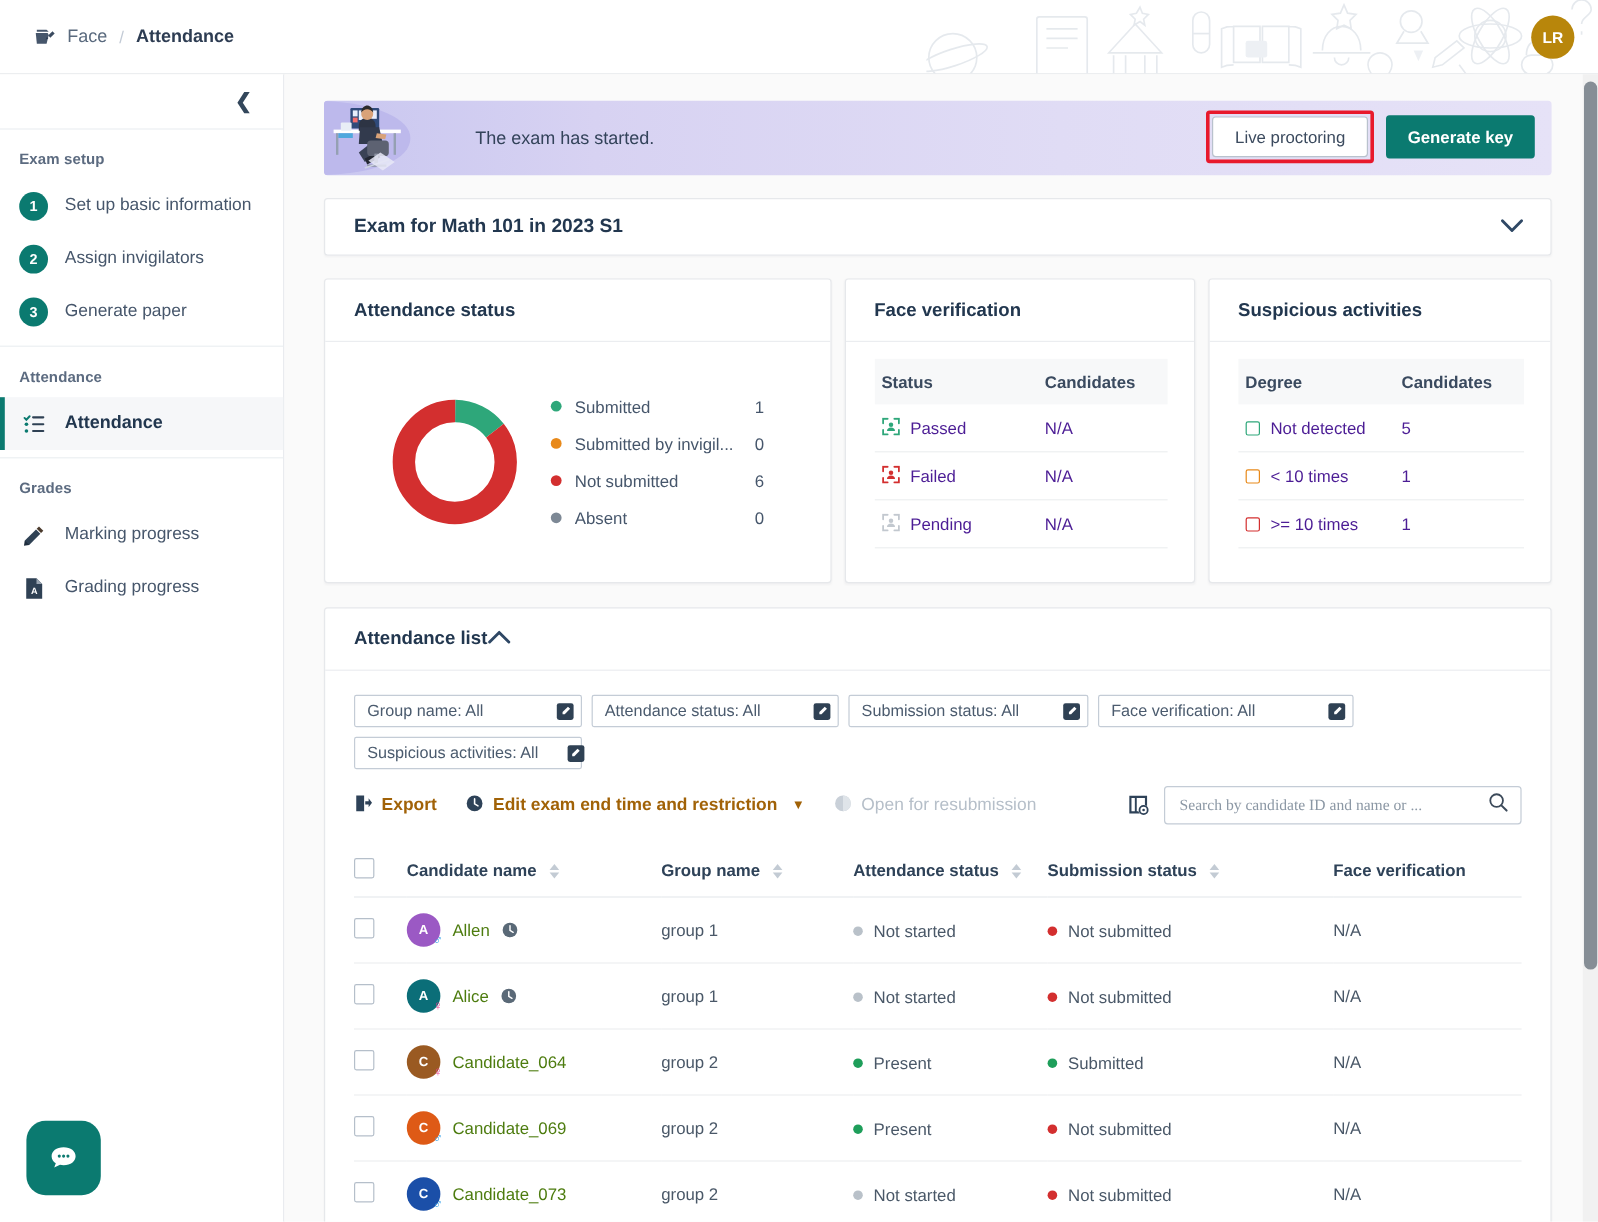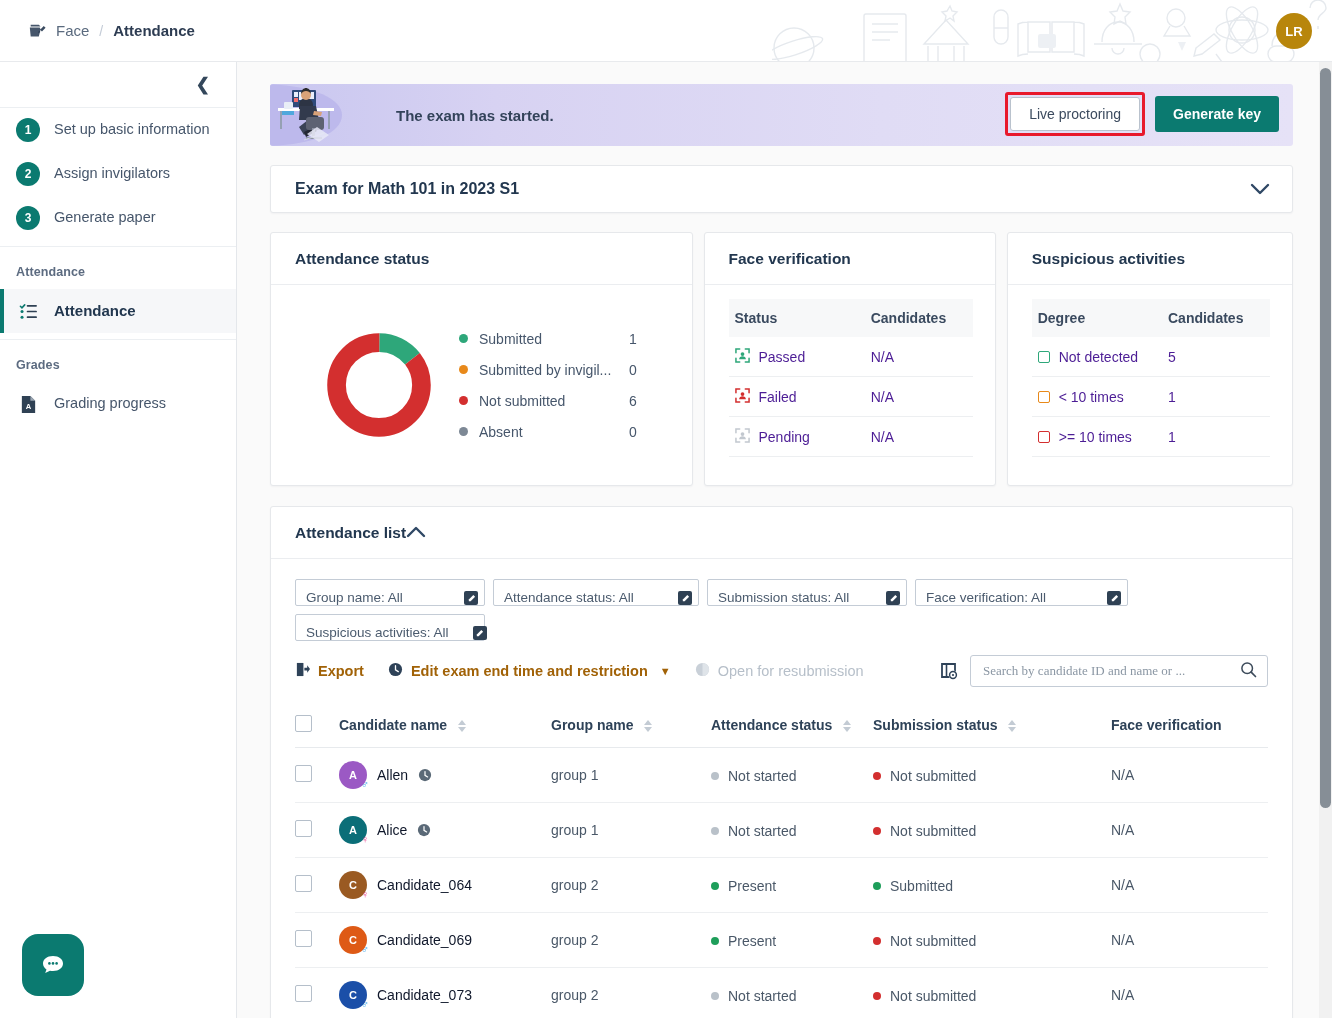--- a/index.html
+++ b/index.html
@@ -86,21 +86,21 @@
     overflow: hidden;
     padding: 22px 26px 0 33px;
   }
 
   .banner {
     height: 62px; border-radius: 3px; position: relative; overflow: hidden;
     background: linear-gradient(90deg, #c9c7f0 0%, #d7d2f2 22%, #e0dcf5 60%, #e6e2f7 100%);
     display: flex; align-items: center;
   }
   .banner-art { position: absolute; left: 0; top: 0; width: 120px; height: 62px; }
-  .banner-text { margin-left: 126px; font-size: 15px; color: #33435a; font-weight: 700; }
+  .banner-text { margin-left: 126px; font-size: 15px; color: #33435a; font-weight: 400; }
   .banner-actions { position: absolute; right: 14px; top: 8px; display: flex; align-items: center; gap: 10px; }
   .btn-outline {
     background: #fff; border: 1px solid #b9c2cd; border-radius: 3px;
     padding: 0 18px; height: 34px; font-size: 14px; color: #3b4a5e;
     display: flex; align-items: center; cursor: pointer;
     font-family: "Liberation Sans", sans-serif;
   }
   .hl-box { border: 3px solid #e8192c; border-radius: 3px; padding: 2px; }
   .btn-primary {
     background: #0b7a70; color: #fff; border: none; border-radius: 3px;
@@ -148,21 +148,21 @@
 
   .list-card { margin-top: 20px; }
   .list-head {
     height: 52px; display: flex; align-items: center; justify-content: flex-start;
     padding: 0 22px 0 24px; border-bottom: 1px solid #ebedf0;
     font-size: 15.5px; font-weight: 700; color: #22374f;
   }
   .filters { padding: 20px 24px 0 24px; display: flex; flex-wrap: wrap; gap: 8px; }
   .chip {
     border: 1px solid #c4ccd6; border-radius: 2px; background: #fff;
-    height: 27px; display: flex; align-items: flex-end; gap: 24px;
+    height: 27px; display: flex; align-items: center; gap: 24px;
     padding: 0 6px 0 10px; font-size: 13.5px; color: #4b5b6e; cursor: pointer;
     min-width: 100px;
   }
   .chip-label { flex: 1; white-space: nowrap; }
   .chip-edit {
     width: 14px; height: 14px; background: #2f4154; border-radius: 2px;
     display: flex; align-items: center; justify-content: center; flex: 0 0 14px;
   }
 
   .toolbar { display: flex; align-items: center; padding: 14px 24px 0 24px; gap: 0; }
@@ -206,21 +206,21 @@
   .namecell { display: flex; align-items: center; gap: 10px; }
   .avt {
     width: 28px; height: 28px; border-radius: 50%; flex: 0 0 28px;
     position: relative; color: #fff; font-size: 11px; font-weight: 700;
     display: flex; align-items: center; justify-content: center;
   }
   .avt .gnd {
     position: absolute; right: -2px; bottom: -1px; font-size: 11px; line-height: 1;
     font-weight: 700;
   }
-  .namelink { color: #0f172a; font-size: 14px; cursor: pointer; }
+  .namelink { color: #4d7c0f; font-size: 14px; cursor: pointer; }
   .clockico { color: #5a6977; display: inline-flex; }
   .dotstat { display: inline-flex; align-items: center; gap: 9px; }
   .dotstat .d { width: 8px; height: 8px; border-radius: 50%; flex: 0 0 8px; }
 
   
   .vscroll {
     position: absolute; right: 0; top: 62px; width: 13px; height: 956px; background: #f1f1f1;
   }
   .vscroll .thumb { position: absolute; top: 6px; left: 1px; width: 11px; height: 740px; background: #868e96; border-radius: 6px; }
 </style>
@@ -280,20 +280,21 @@
     <span>LR</span>
   </div>
 </div>
 
 <div class="sidebar">
   <div class="sb-collapse-row">
     <span class="sb-collapse">❮</span>
   </div>
 
   <div>
+    <div class="sb-group-title">Exam setup</div>
     <div class="sb-item">
       <span class="sb-num">
           <span>1</span>
         </span>
       <span class="sb-label">Set up basic information</span>
     </div>
     <div class="sb-item">
       <span class="sb-num">
           <span>2</span>
         </span>
@@ -321,20 +322,30 @@
         </svg>
       </span>
       <span class="sb-label">Attendance</span>
     </div>
   </div>
 
   <div class="sb-sep"></div>
 
   <div>
     <div class="sb-group-title">Grades</div>
+    <div class="sb-item">
+      <span class="sb-ico">
+        <svg viewBox="0 0 20 20" width="19" height="19">
+            <path fill="#4a3a2c" d="M14.2 1.8l3.8 3.8-2 2-3.8-3.8z"></path>
+            <path fill="#2f4154" d="M11.6 4.4l3.8 3.8L5.6 18H1.8v-3.8z"></path>
+            <path fill="#1f2d3d" d="M1.8 14.2L5.6 18l-4.6.8z"></path>
+          </svg>
+      </span>
+      <span class="sb-label">Marking progress</span>
+    </div>
     <div class="sb-item">
       <span class="sb-ico">
         <svg viewBox="0 0 20 20" width="19" height="19">
             <path fill="#2f4154" d="M3 1h9l5 5v13H3z"></path>
             <path fill="#9aa5b1" d="M12 1l5 5h-5z"></path>
             <text x="10" y="15" font-size="8" font-family="Liberation Sans, sans-serif" fill="#ffffff" text-anchor="middle" font-weight="bold">A</text>
           </svg>
       </span>
       <span class="sb-label">Grading progress</span>
     </div>

